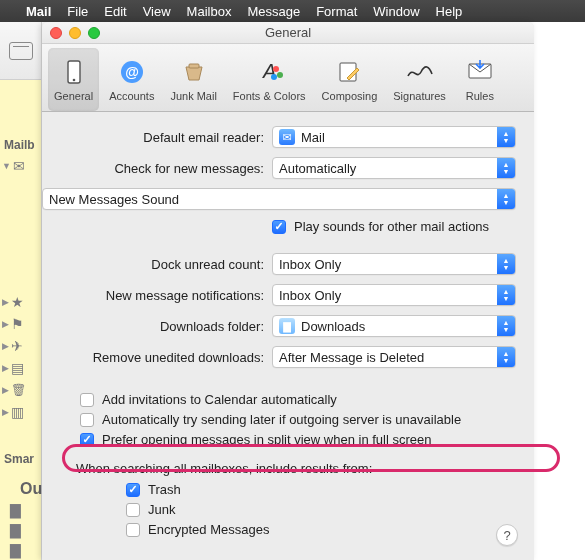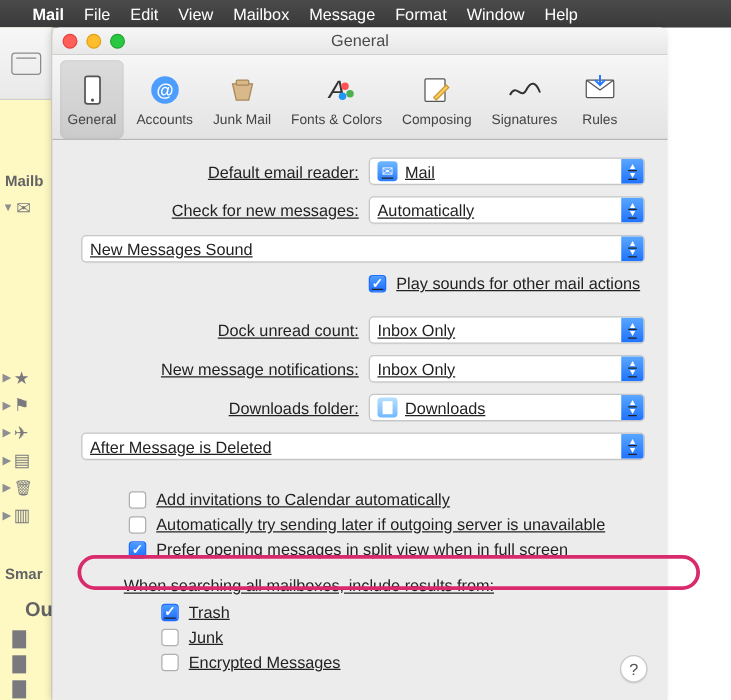--- a/index.html
+++ b/index.html
@@ -28,36 +28,36 @@
   .dot.red { background: #ff5f57; border:0.5px solid #e24340;}
   .dot.yellow { background: #ffbd2e; border:0.5px solid #e1a117;}
   .dot.green { background: #28c940; border:0.5px solid #1fa531;}
   .prefs-title { position:absolute; left:0; right:0; text-align:center; font-size:13px; color:#4a4a4a; }
 
   .prefs-toolbar { height: 68px; background: linear-gradient(#f6f6f6,#e3e3e3); border-bottom:1px solid #b8b8b8; display:flex; padding: 4px 6px 0 6px; gap:4px;}
   .tb-item { display:flex; flex-direction:column; align-items:center; justify-content:center; padding: 2px 6px 4px 6px; border-radius:5px; font-size:11px; color:#444; min-width:48px; }
   .tb-item.selected { background: rgba(0,0,0,0.10); box-shadow: inset 0 0 3px rgba(0,0,0,0.07);}
   .tb-icon { width:32px; height:32px; display:flex; align-items:center; justify-content:center; font-size:22px; margin-bottom:2px; }
 
-  .content { padding: 14px 18px 10px 23px; font-size: 13px; color:#222;text-decoration:underline; }
+  .content { padding: 14px 18px 10px 0; font-size: 13px; color:#222; }
   .row { display:flex; align-items:center; margin-bottom: 9px; }
   .row .label { width: 230px; text-align:right; padding-right: 8px; color:#222; }
   .row .ctrl { flex:1; }
 
   .mac-select { display:flex; align-items:center; height:22px; background:#fff; border:1px solid #c6c6c6; border-radius:4px; overflow:hidden; box-shadow: 0 0.5px 0 rgba(0,0,0,0.05);}
   .mac-select .txt { flex:1; padding: 0 6px; display:flex; align-items:center; gap:6px; font-size:13px; color:#222;}
   .mac-select .arrows { width:18px; height:100%; background: linear-gradient(#5aa7ff,#1f72ff); display:flex; flex-direction:column; align-items:center; justify-content:center; color:#fff; font-size:7px; line-height:7px;}
   .mac-select .arrows span{display:block;}
 
   .mini-app-icon { width:16px; height:16px; border-radius:3px; display:inline-flex; align-items:center; justify-content:center; font-size:11px; }
   .mini-app-icon.mail { background: linear-gradient(#6fb8ff,#2b7bff); color:#fff; }
   .mini-app-icon.folder { background: linear-gradient(#b7e0ff,#6fb8ff); color:#fff; font-size:10px;}
 
   .chk-row { display:flex; align-items:center; gap:8px; margin: 5px 0 5px 38px; }
-  .chk-row.sub { margin-left: 64px; }
+  .chk-row.sub { margin-left: 84px; }
   .chk { width:14px; height:14px; border:1px solid #b0b0b0; border-radius:3px; background:#fff; display:inline-flex; align-items:center; justify-content:center; font-size:11px; color:#fff; }
   .chk.on { background: linear-gradient(#4d9dff,#1e6dff); border-color:#1e6dff; }
   .chk.on::after { content:"✓"; font-weight:700; }
 
   .spacer { height: 10px; }
 
   .highlight { position:absolute; border: 3px solid #d92a6b; border-radius: 18px; pointer-events:none; }
 
   .search-hint { margin: 14px 0 6px 34px; }
 
@@ -303,20 +303,21 @@
             </div>
           <div class="arrows">
               <span>▲</span>
               <span>▼</span>
             </div>
         </div>
       </div>
     </div>
 
     <div class="row">
+      <div class="label">Remove unedited downloads:</div>
       <div class="ctrl">
         <div class="mac-select">
           <div class="txt">
               <span>After Message is Deleted</span>
             </div>
           <div class="arrows">
               <span>▲</span>
               <span>▼</span>
             </div>
         </div>

